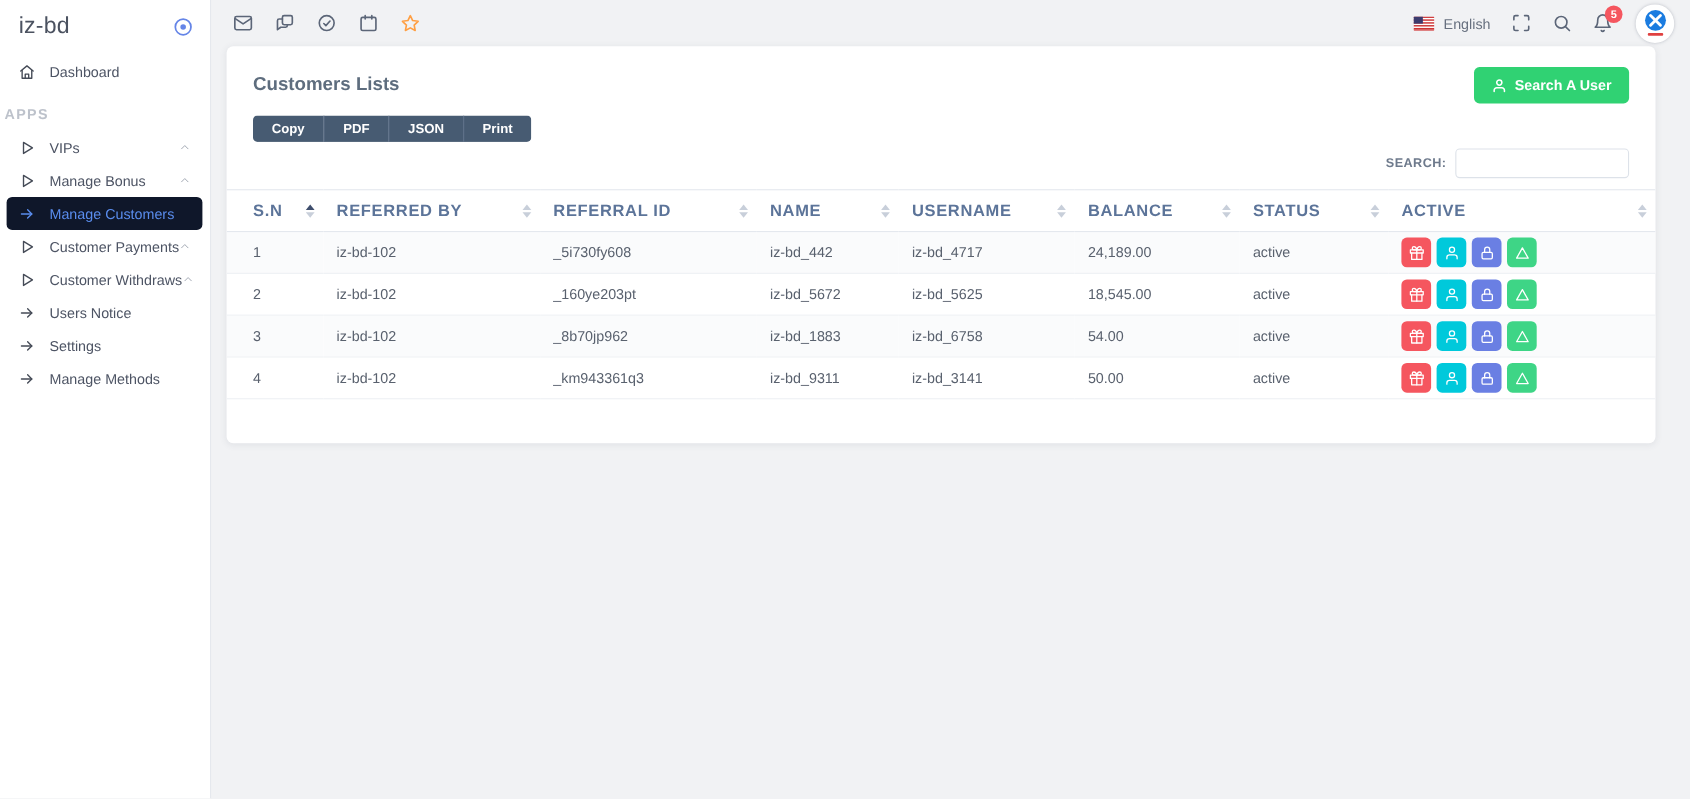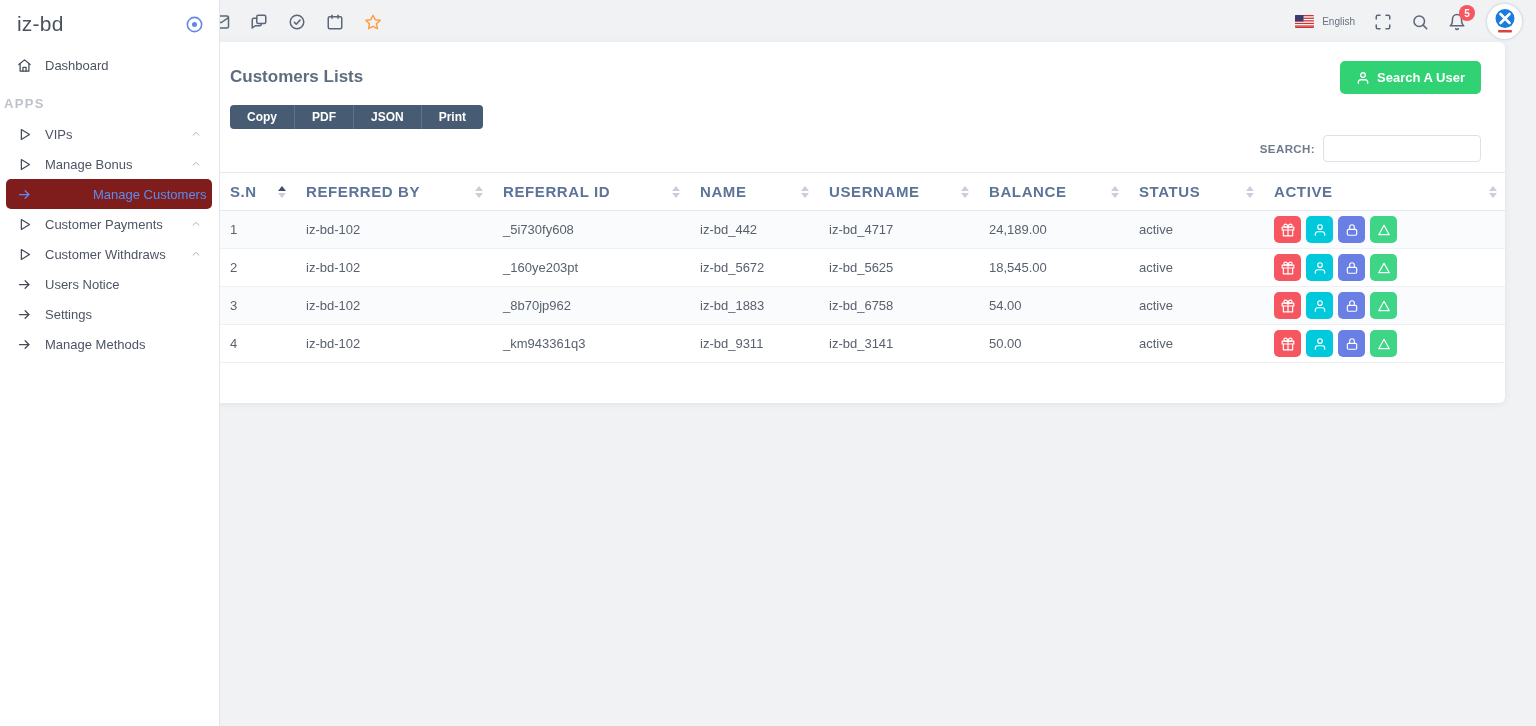--- a/index.html
+++ b/index.html
@@ -7,47 +7,47 @@
   body {
     font-family:"Liberation Sans", sans-serif;
     background:#f1f2f4;
     overflow:hidden;
     position:relative;
   }
   .ic { display:inline-block; vertical-align:middle; }
 
   
   .sidebar {
-    position:absolute; left:0; top:0; bottom:0; width:220px;
+    position:absolute; left:0; top:0; bottom:0; width:192px;
     background:#fff; border-right:1px solid #e3e6ec; z-index:5;
   }
   .sidebar-header { display:flex; align-items:center; justify-content:space-between; padding:12px 15px 6px 17px; }
   .brand { font-size:21px; color:#4b5260; letter-spacing:.2px; }
   .toggle-icon { color:#6585e7; cursor:pointer; width:19px; height:19px; }
   .nav { margin-top:8px; }
   .nav-item {
     display:flex; align-items:center; height:30px;
     margin:0 7px 0 6px; padding:0 9px 0 11px;
     border-radius:5px; color:#4d5464; font-size:13px; cursor:pointer; white-space:nowrap;
   }
   .nav-item .ic { width:15px; height:15px; margin-right:13px; flex:none; color:#454b57; }
-  .nav-item.active { background:#7f1d1d; color:#5a8dee;gap:48px; }
+  .nav-item.active { background:#0f172a; color:#5a8dee; }
   .nav-item.active .ic { color:#5a8dee; }
   .nav-item .chev { margin-left:auto; width:10px; height:10px; color:#9aa1ad; margin-right:2px; }
   .nav-section { font-size:13px; font-weight:bold; letter-spacing:1.3px; color:#bdc2cb; padding:16px 4px 8px; }
 
   
   .main { margin-left:184px; position:relative; height:726px; }
   .navbar { display:flex; align-items:center; height:42px; padding:0 14px 0 28px; }
   .shortcuts { display:flex; align-items:center; gap:20px; }
   .shortcuts .icbtn { width:18px; height:18px; color:#5c6678; cursor:pointer; }
   .icbtn .ic { width:100%; height:100%; }
   .icbtn.star { color:#ff9f43; }
   .nav-right { margin-left:auto; display:flex; align-items:center; gap:19px; }
-  .lang { display:flex; align-items:center; gap:8px; color:#67707f; font-size:10px; cursor:pointer; }
+  .lang { display:flex; align-items:center; gap:8px; color:#67707f; font-size:13px; cursor:pointer; }
   .flag { width:19px; height:13px; border-radius:1px; overflow:hidden; flex:none; }
   .right-icons { display:flex; align-items:center; gap:19px; }
   .right-icons .icbtn { width:18px; height:18px; color:#5c6678; cursor:pointer; position:relative; }
   .badge {
     position:absolute; top:-7px; right:-9px; background:#f5565f; color:#fff;
     border-radius:50%; min-width:16px; height:16px; font-size:10px; font-weight:bold;
     display:flex; align-items:center; justify-content:center; padding:0 3px;
   }
   .avatar {
     width:35px; height:35px; border-radius:50%; background:#fff;

